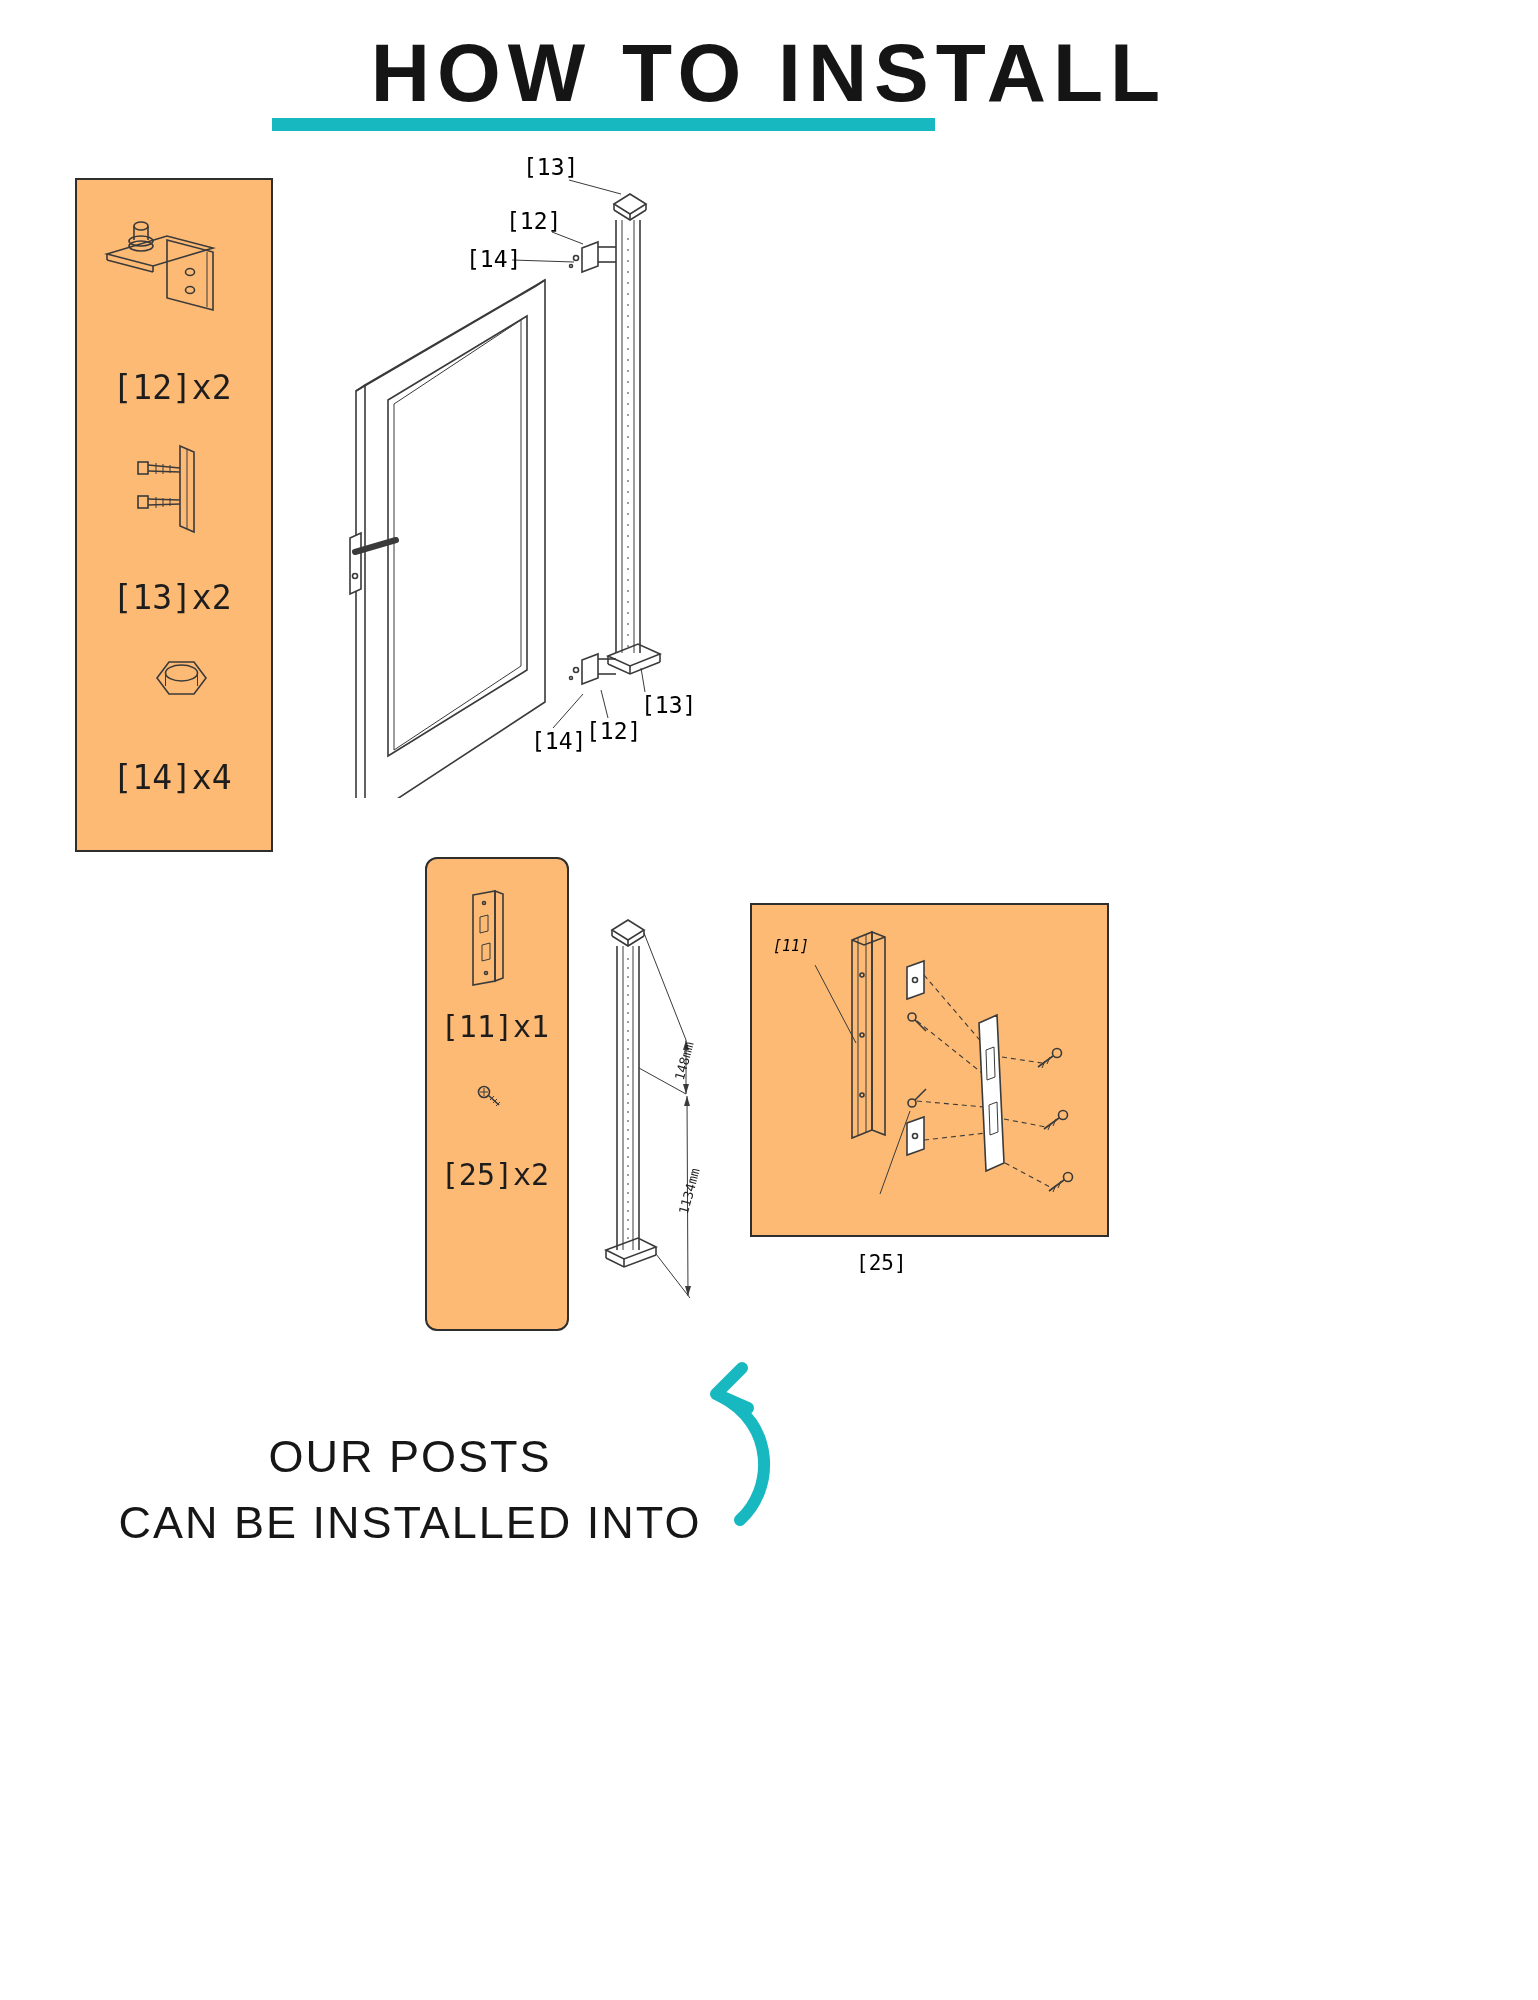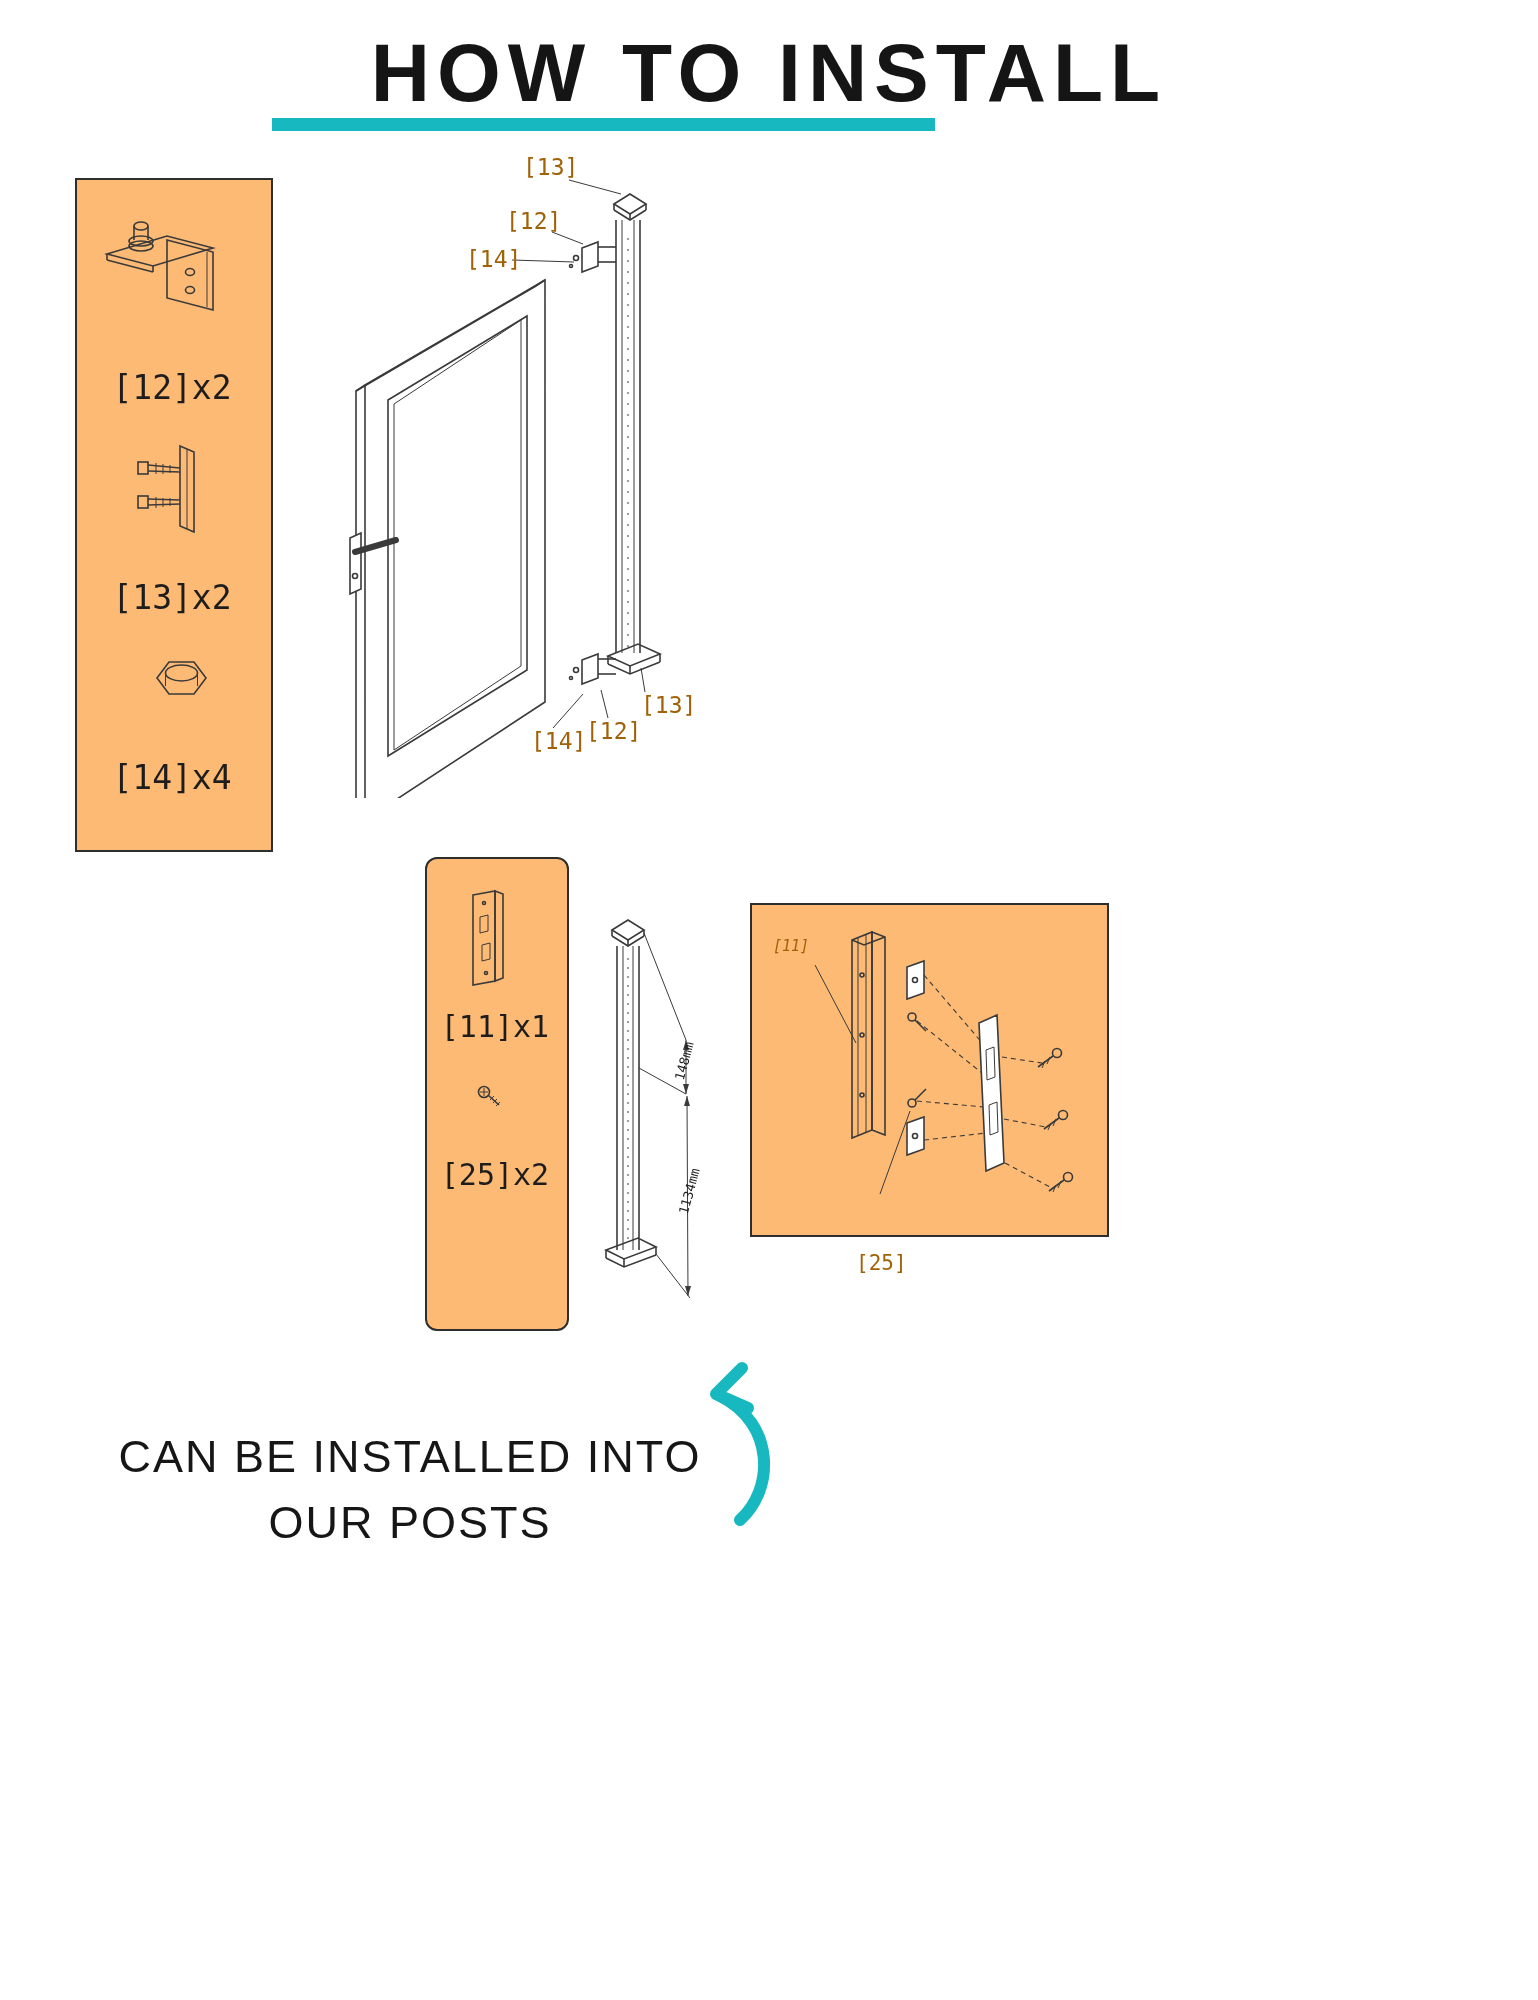--- a/index.html
+++ b/index.html
@@ -7,21 +7,21 @@
         font-family:"Liberation Sans",sans-serif;color:#1f1f1f;}
   .abs{position:absolute;}
   .title{left:0;top:26px;width:1538px;text-align:center;font-size:82px;font-weight:700;
          letter-spacing:7px;color:#151515;}
   .underline{left:272px;top:118px;width:663px;height:13px;background:var(--accent,#17b8c0);}
   .partbox{border:2px solid #2e2e2e;background:#fdba74;}
   .box-top{left:75px;top:178px;width:194px;height:670px;}
   .box-mid{left:425px;top:857px;width:140px;height:470px;border-radius:12px;}
   .box-lock{left:750px;top:903px;width:355px;height:330px;}
   .plabel{font-family:"DejaVu Sans Mono",monospace;font-size:33px;color:#1d1d1d;text-align:center;}
-  .callout{font-family:"DejaVu Sans Mono",monospace;font-size:23px;color:#a16207;white-space:nowrap;}
+  .callout{font-family:"DejaVu Sans Mono",monospace;font-size:23px;color:#000000;white-space:nowrap;}
   .dim{font-family:"DejaVu Sans Mono",monospace;font-size:13px;color:#1d1d1d;white-space:nowrap;
        transform:rotate(-75deg);transform-origin:left top;}
   .caption{left:90px;top:1424px;width:640px;text-align:center;font-size:45px;font-weight:300;
            letter-spacing:2px;color:#161616;line-height:66px;}
   svg{display:block;}
   .ln{stroke:#3a3a3a;stroke-width:1.6;fill:none;}
   .lnthin{stroke:#3a3a3a;stroke-width:1;fill:none;}
   .lnfill{stroke:#3a3a3a;stroke-width:1.6;fill:#ffffff;}
   .dash{stroke:#3a3a3a;stroke-width:1.1;fill:none;stroke-dasharray:5 4;}
   .arrowhead{fill:#3a3a3a;stroke:none;}
@@ -240,17 +240,17 @@
   </div>
   <div class="abs callout" style="left:773px;top:937px;font-size:15px;font-style:italic;">[11]</div>
   <div class="abs callout" style="left:856px;top:1251px;font-size:21px;">[25]</div>
 
   <svg class="abs" style="left:678px;top:1352px;" width="105" height="178" viewBox="0 0 105 178">
     <path d="M62,168 C96,138 98,72 42,44" stroke="var(--accent,#17b8c0)" stroke-width="12" fill="none" stroke-linecap="round"></path>
     <path d="M64,16 L38,42 L70,56" stroke="var(--accent,#17b8c0)" stroke-width="12" fill="none" stroke-linecap="round" stroke-linejoin="round"></path>
   </svg>
 
   <div class="abs caption">
+    <div>OUR POSTS</div>
     <div>CAN BE INSTALLED INTO</div>
-    <div>OUR POSTS</div>
   </div>
 
 </div>
 
 </body></html>

